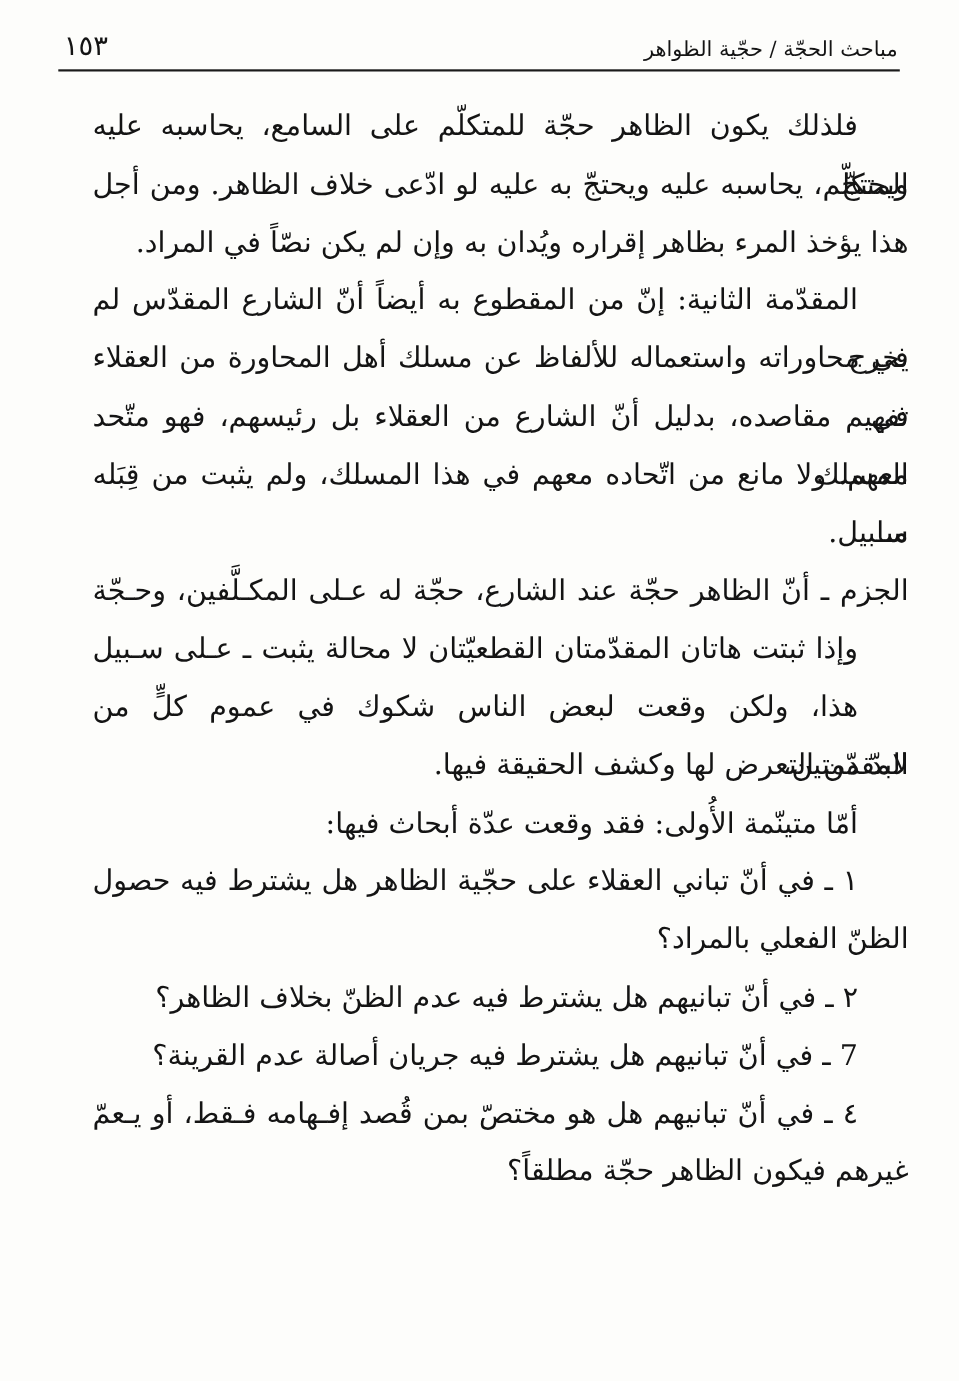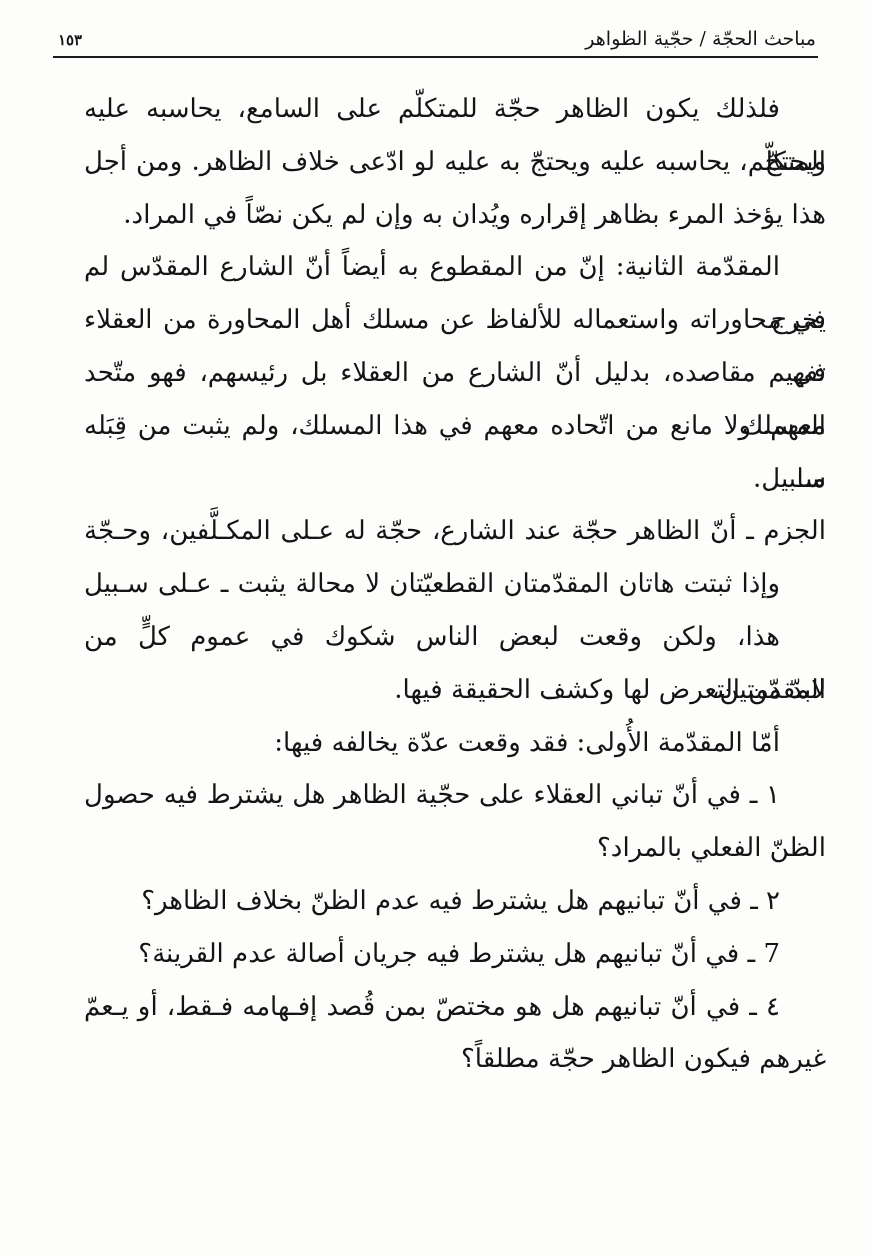--- a/index.html
+++ b/index.html
@@ -20,22 +20,22 @@
     justify-content:space-between;
     align-items:flex-end;
     padding:27px 56px 0 58px;
   }
   .header-title {
     font-weight:normal;
     font-size:19px;
     letter-spacing:0;
   }
   .page-num {
-    font-size:15px;
-    font-weight:700;
+    font-size:25px;
+    font-weight:400;
     letter-spacing:2px;
   }
   .rule {
     height:0;
     border-top:2.5px solid #1b1b1b;
     margin:7px 54px 0 53px;
   }
   
   .bodytext {
     padding:24px 46px 0 84px;
@@ -80,21 +80,21 @@
     <div class="line">هذا يؤخذ المرء بظاهر إقراره ويُدان به وإن لم يكن نصّاً في المراد.</div>
     <div class="line j ind">المقدّمة الثانية: إنّ من المقطوع به أيضاً أنّ الشارع المقدّس لم يخرج</div>
     <div class="line j">في محاوراته واستعماله للألفاظ عن مسلك أهل المحاورة من العقلاء في</div>
     <div class="line j">تفهيم مقاصده، بدليل أنّ الشارع من العقلاء بل رئيسهم، فهو متّحد المسلك</div>
     <div class="line j">معهم. ولا مانع من اتّحاده معهم في هذا المسلك، ولم يثبت من قِبَله مـا</div>
     <div class="line">سـبيل.</div>
     <div class="line j">الجزم ـ أنّ الظاهر حجّة عند الشارع، حجّة له عـلى المكـلَّفين، وحـجّة</div>
     <div class="line j ind">وإذا ثبتت هاتان المقدّمتان القطعيّتان لا محالة يثبت ـ عـلى سـبيل</div>
     <div class="line j ind">هذا، ولكن وقعت لبعض الناس شكوك في عموم كلٍّ من المقدّمتين،</div>
     <div class="line">لابدّ من التعرض لها وكشف الحقيقة فيها.</div>
-    <div class="line ind">أمّا المقدّمة الأُولى: فقد وقعت عدّة يخالفه فيها:</div>
+    <div class="line ind">أمّا متينّمة الأُولى: فقد وقعت عدّة أبحاث فيها:</div>
     <div class="line j ind">١ ـ في أنّ تباني العقلاء على حجّية الظاهر هل يشترط فيه حصول</div>
     <div class="line">الظنّ الفعلي بالمراد؟</div>
     <div class="line ind">٢ ـ في أنّ تبانيهم هل يشترط فيه عدم الظنّ بخلاف الظاهر؟</div>
     <div class="line ind">7 ـ في أنّ تبانيهم هل يشترط فيه جريان أصالة عدم القرينة؟</div>
     <div class="line j ind">٤ ـ في أنّ تبانيهم هل هو مختصّ بمن قُصد إفـهامه فـقط، أو يـعمّ</div>
     <div class="line">غيرهم فيكون الظاهر حجّة مطلقاً؟</div>
   </div>
 
 </div>
 

